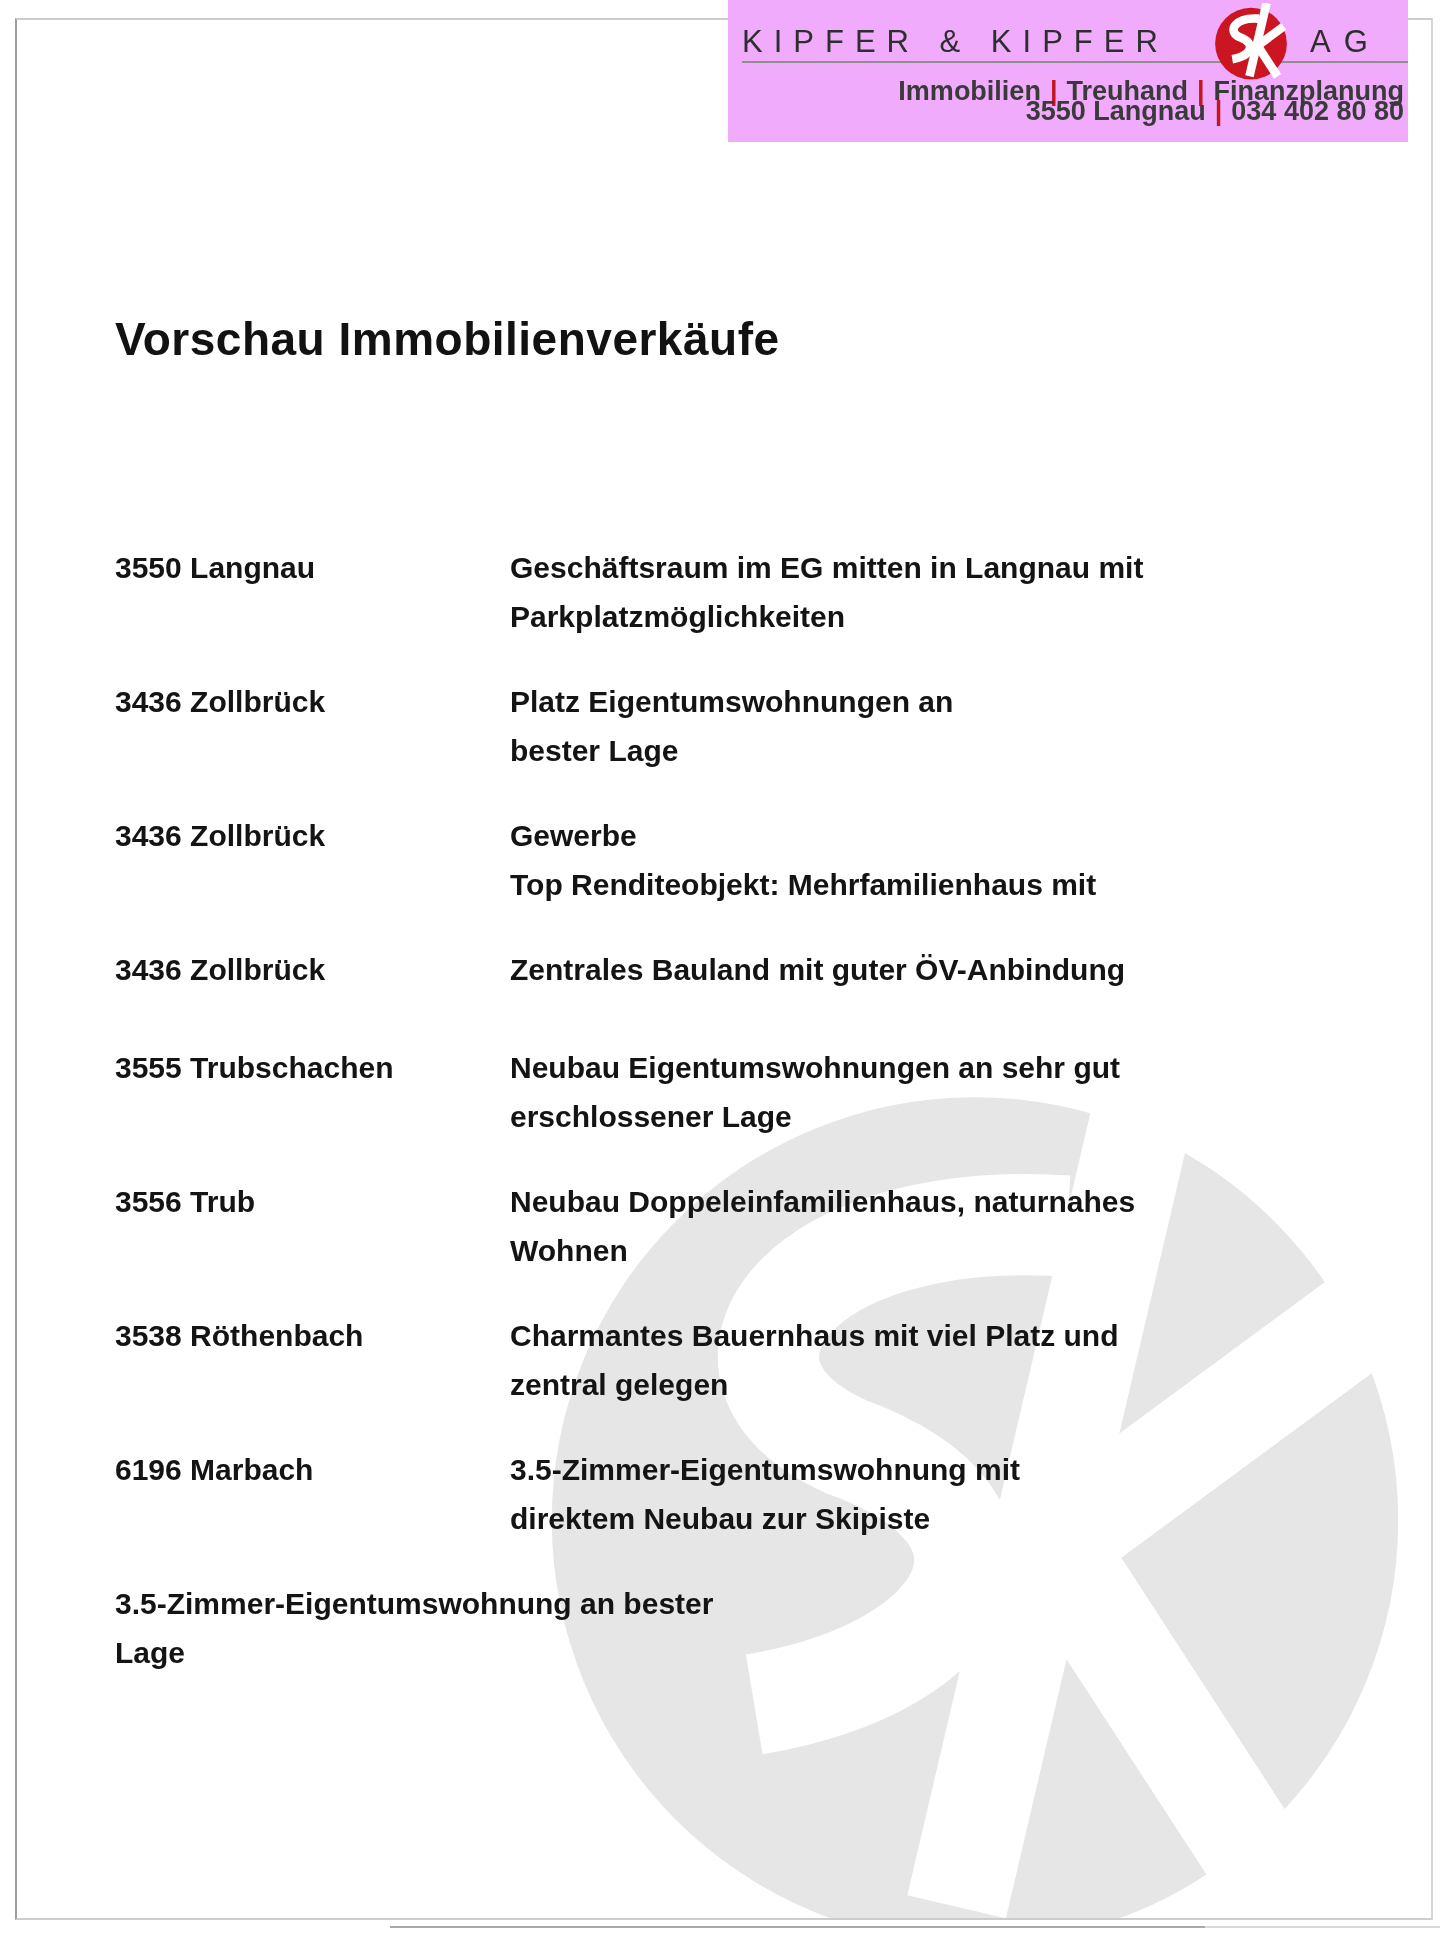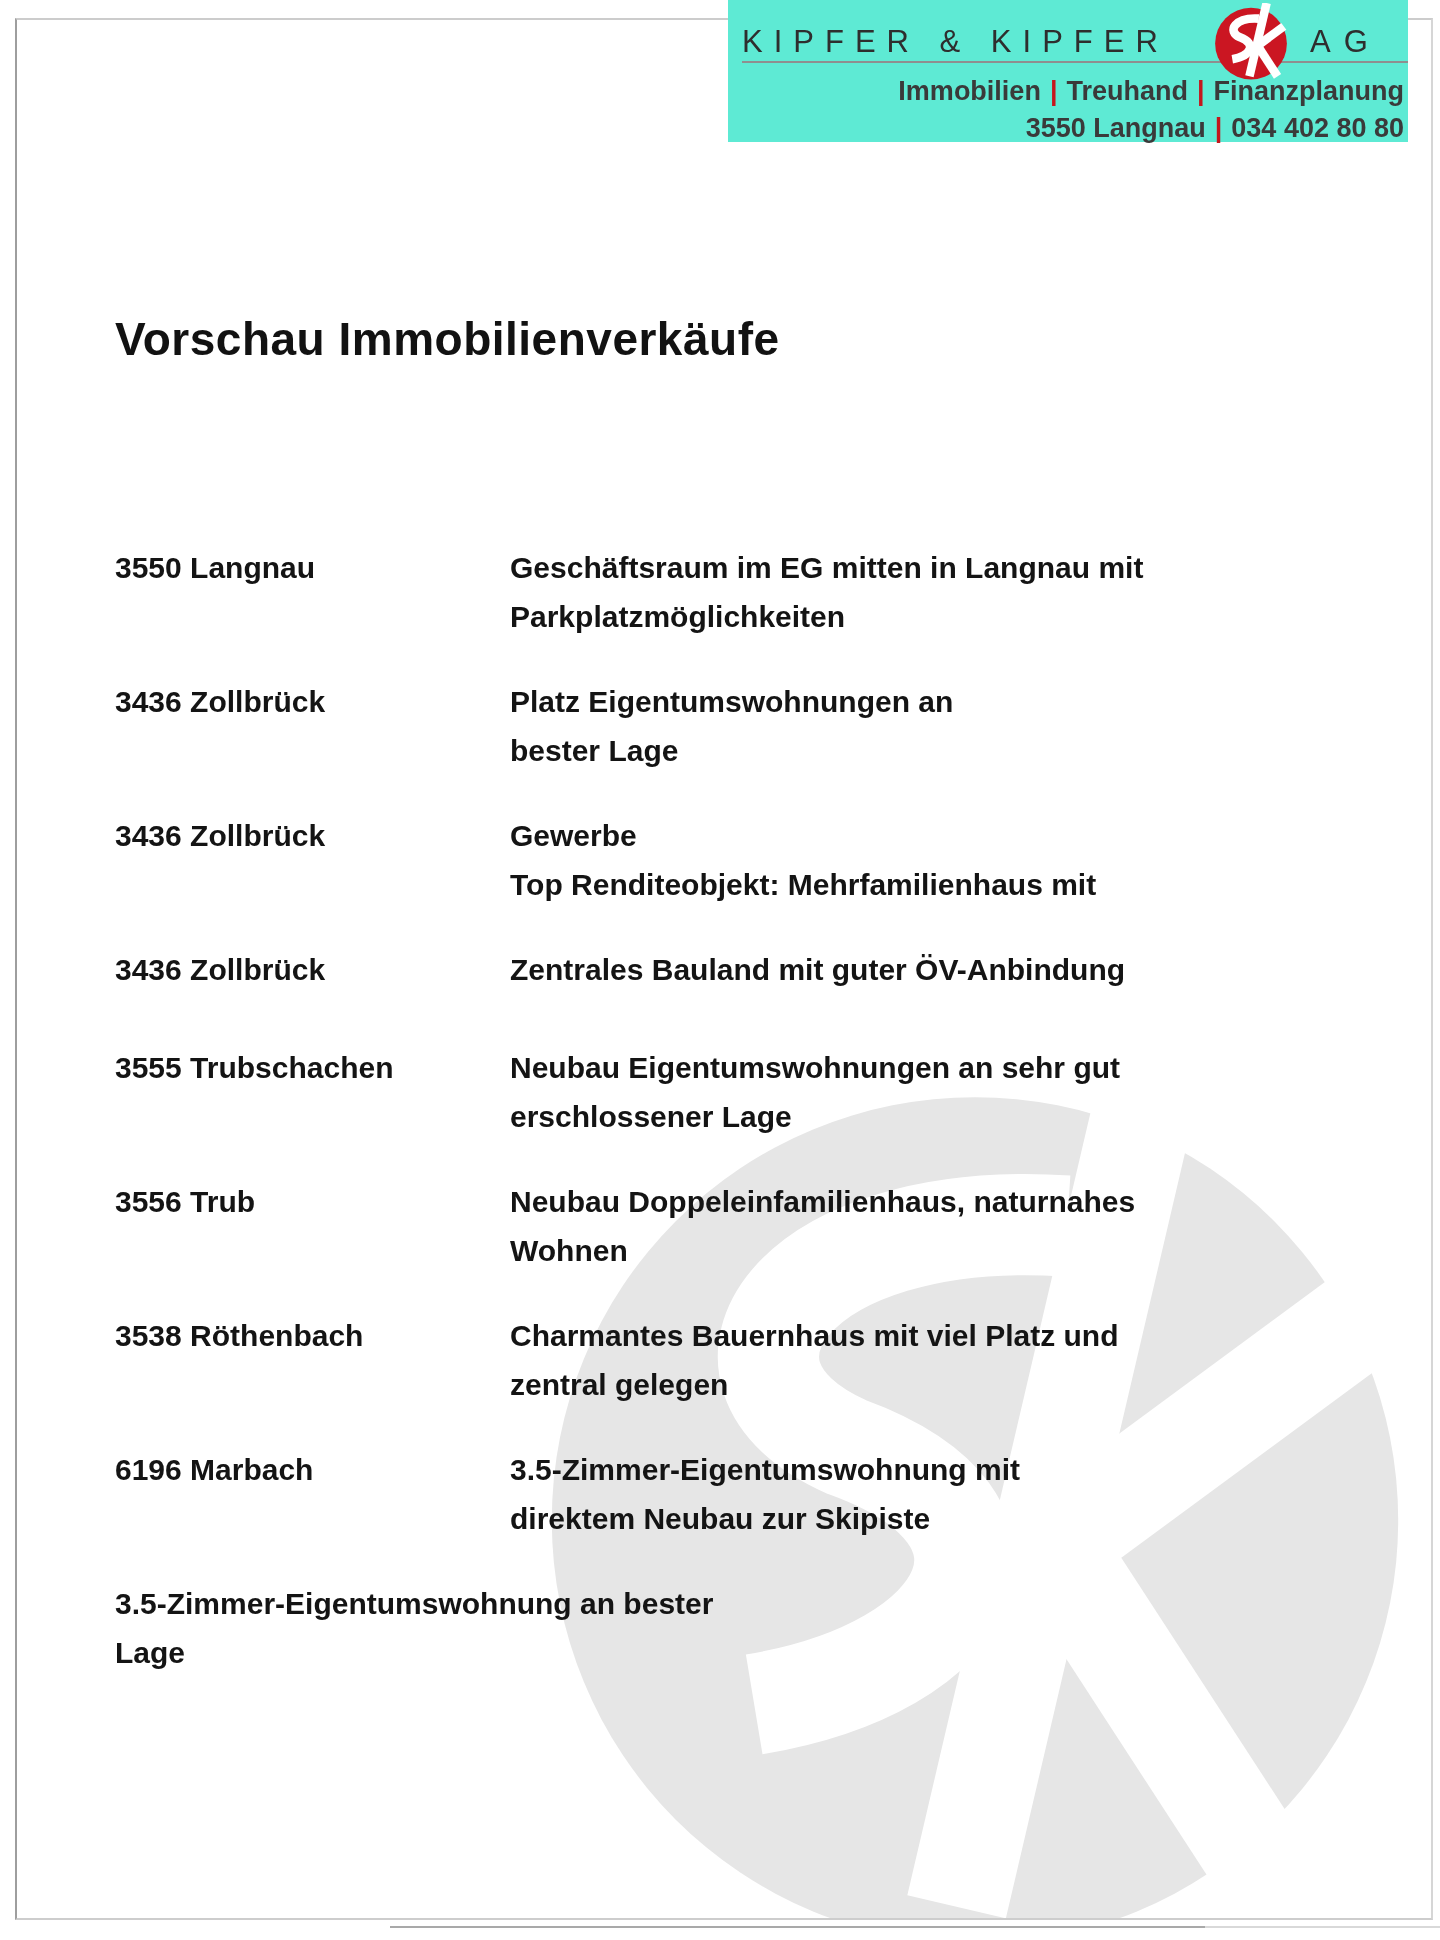--- a/index.html
+++ b/index.html
@@ -54,21 +54,21 @@
   .row.single { margin-bottom: 49px; }
   .loc { width: 395px; flex: none; white-space: nowrap; }
   .desc { flex: 1; }
   .dline { display: block; white-space: nowrap; }
 
   
   .header-block {
     position: absolute;
     left: 728px; top: 0;
     width: 680px; height: 142px;
-    background: #5eead4;
+    background: #f0abfc;
   }
   .brand-left {
     position: absolute;
     left: 14px; top: 24px;
     font-size: 31px;
     letter-spacing: 11px;
     color: #2e2e2e;
     white-space: nowrap;
   }
   .brand-right {
@@ -93,21 +93,21 @@
   }
   .tagline, .addressline {
     position: absolute;
     right: 4px;
     font-size: 27px;
     font-weight: bold;
     color: #3a3a3a;
     white-space: nowrap;
   }
   .tagline { top: 76px; }
-  .addressline { top: 113px; margin-left: 36px; }
+  .addressline { top: 96px; margin-left: 36px; }
   .sep {
     color: #c4161c;
     padding: 0 9px;
     font-weight: bold;
   }
   
   .bottom-edge-a {
     position: absolute;
     left: 390px; top: 1926px;
     width: 815px; height: 2px;

